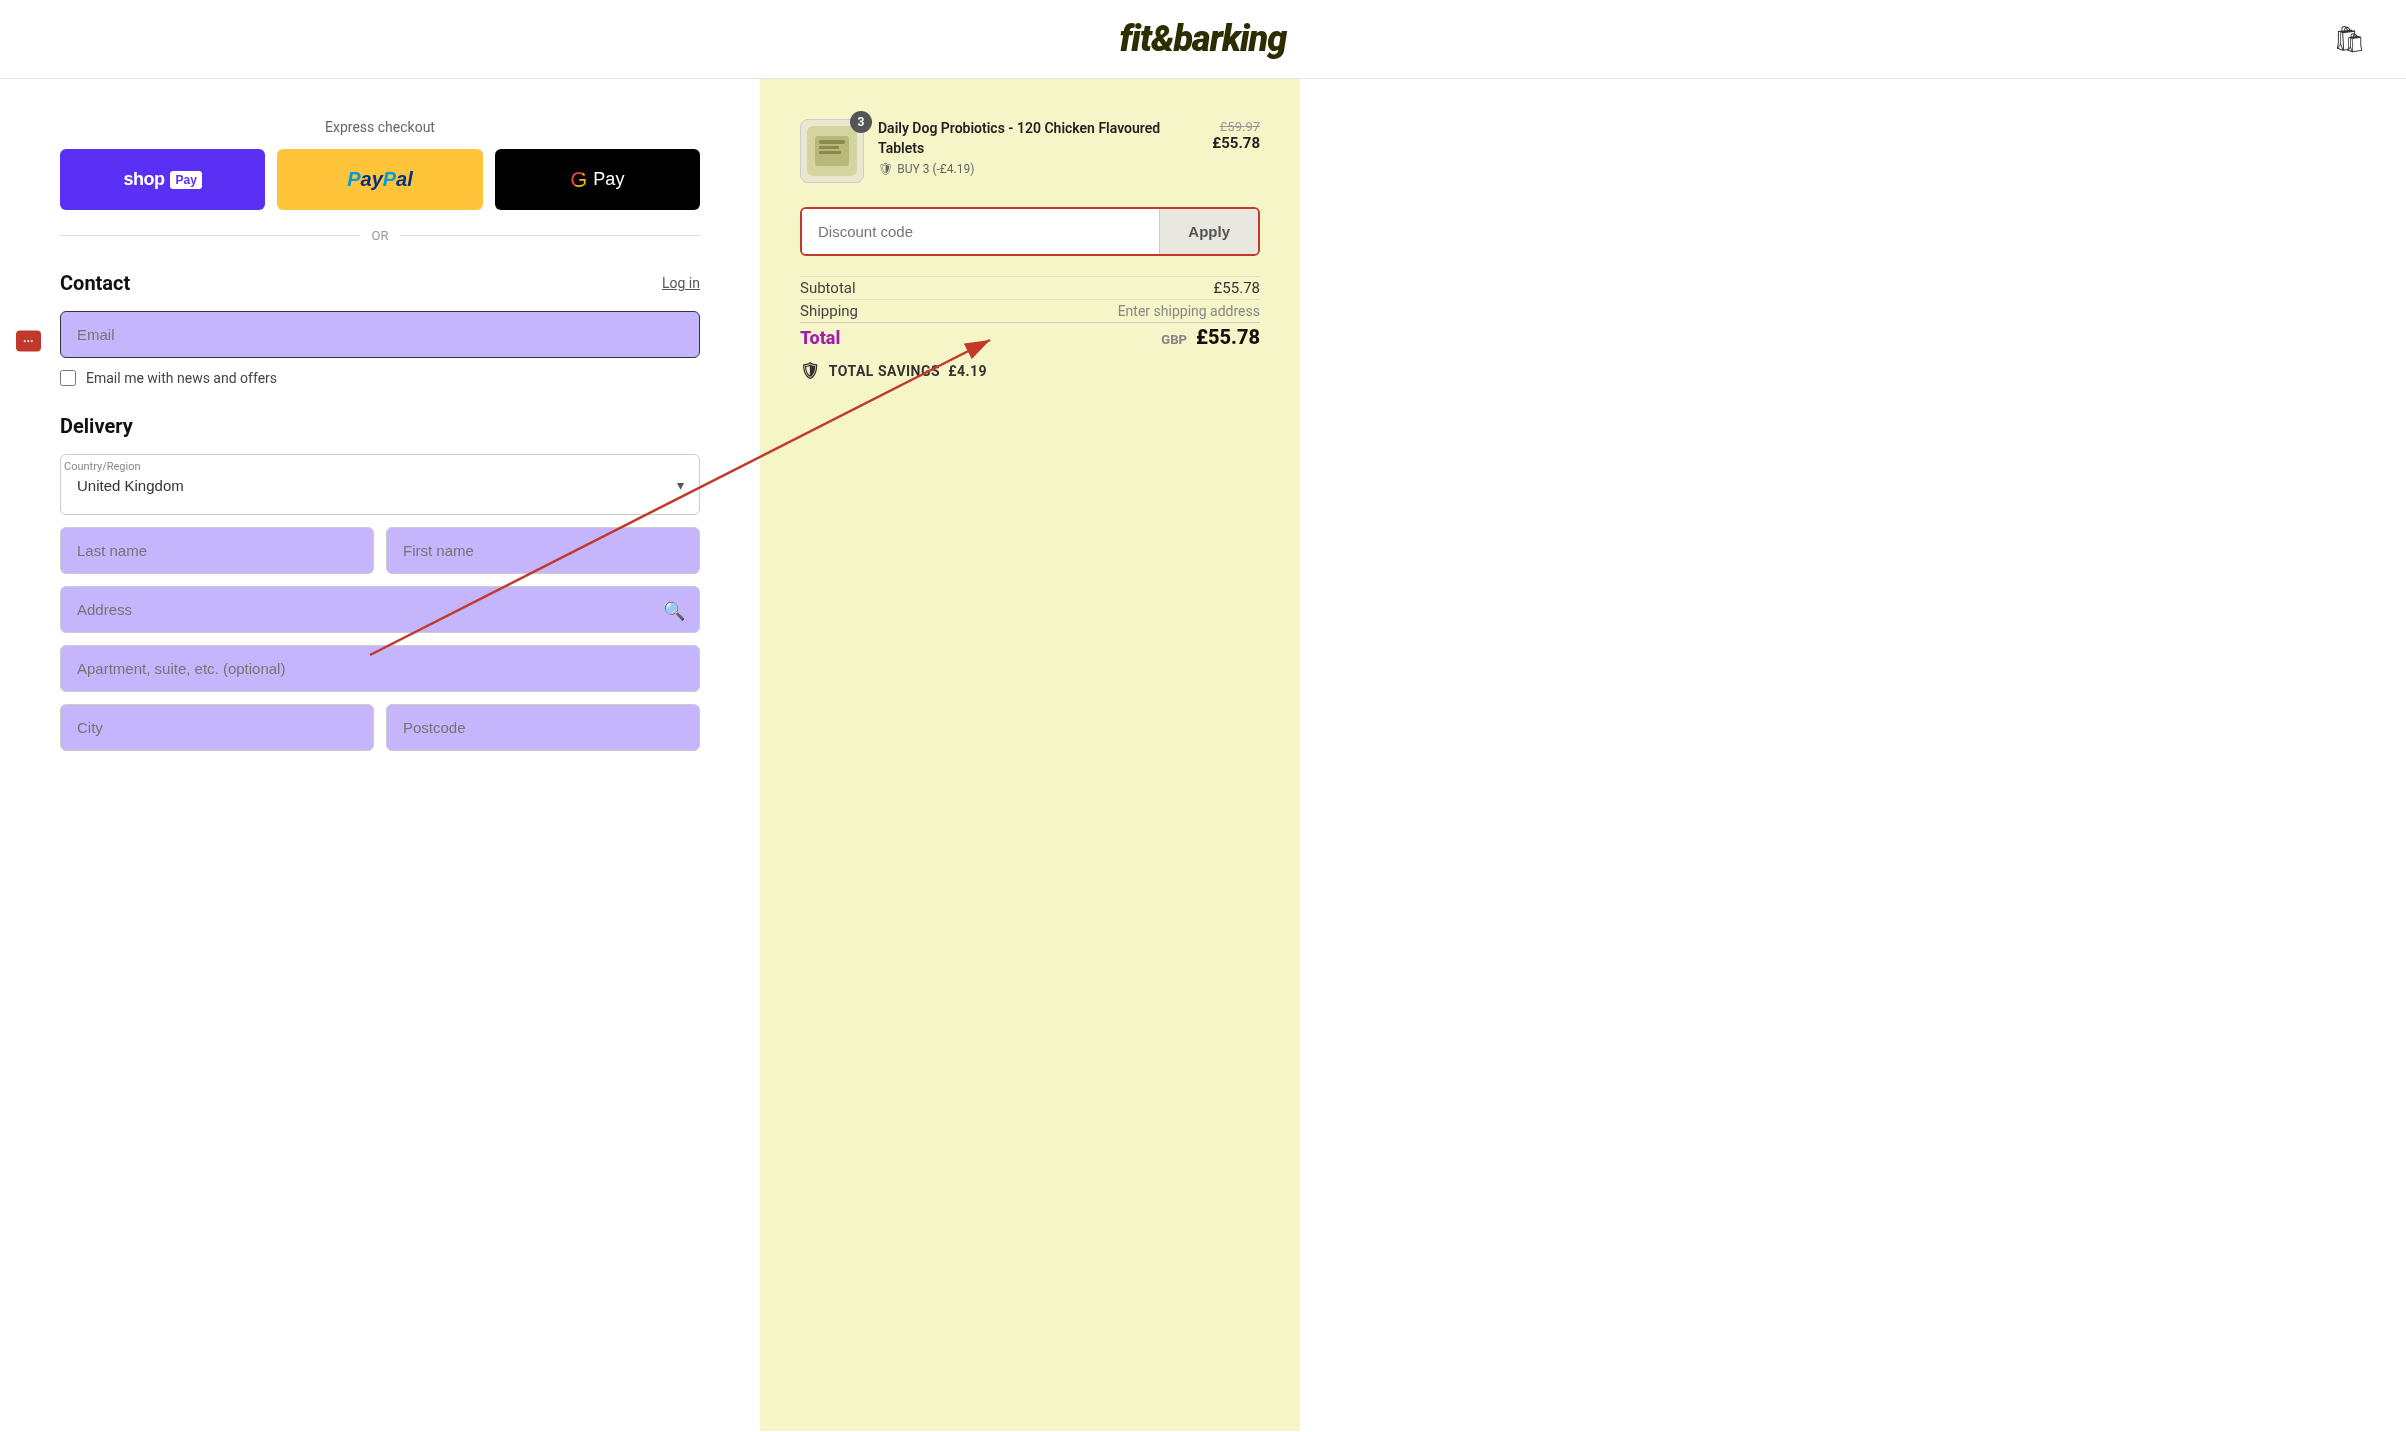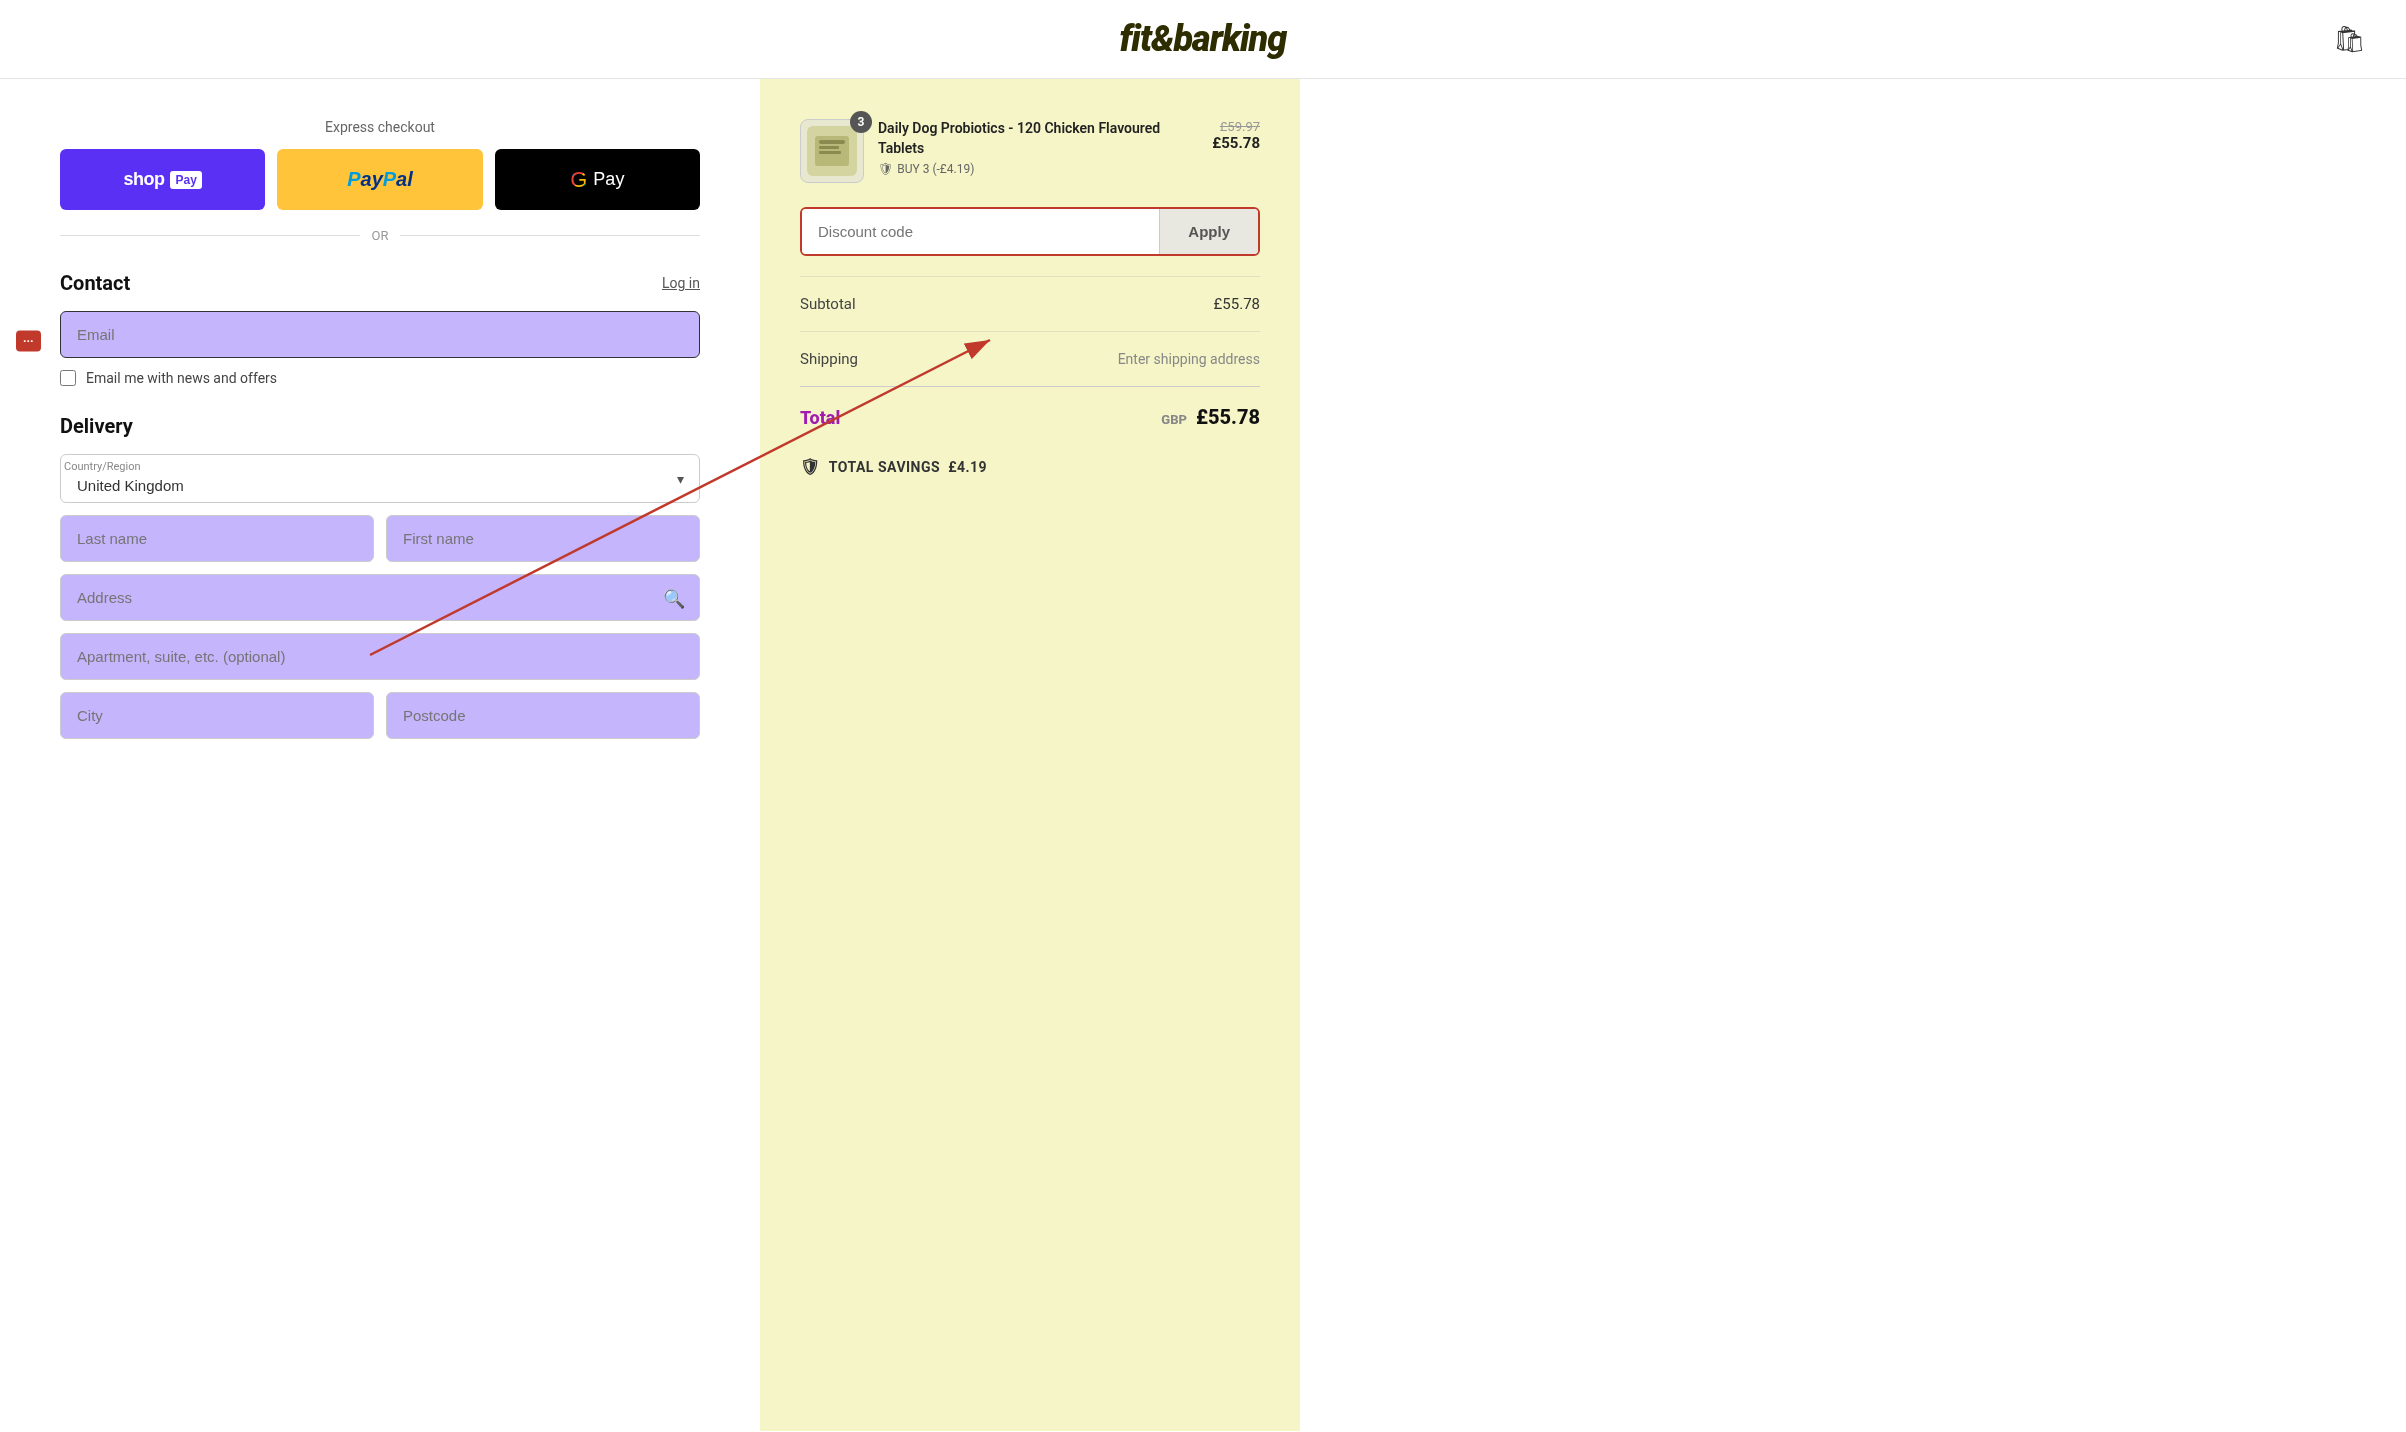--- a/index.html
+++ b/index.html
@@ -191,21 +191,21 @@
     }
     .select-label {
       position: absolute;
       top: 6px;
       left: 4px;
       font-size: 11px;
       color: #888;
     }
     .select-with-label select {
       padding-top: 22px;
-      padding-bottom: 8px;
+      padding-bottom: 20px;
     }
     .chevron-down {
       position: absolute;
       right: 16px;
       top: 50%;
       transform: translateY(-50%);
       pointer-events: none;
       color: #555;
       font-size: 14px;
     }
@@ -329,21 +329,21 @@
       color: #555;
       cursor: pointer;
       border-left: 1px solid #ccc;
     }
 
     
     .summary-row {
       display: flex;
       justify-content: space-between;
       align-items: center;
-      padding: 18px 0;
+      padding: 2px 0;
       border-top: 1px solid #e0e0c0;
     }
     .summary-label {
       font-size: 15px;
       color: #444;
     }
     .summary-value {
       font-size: 15px;
       color: #333;
     }

